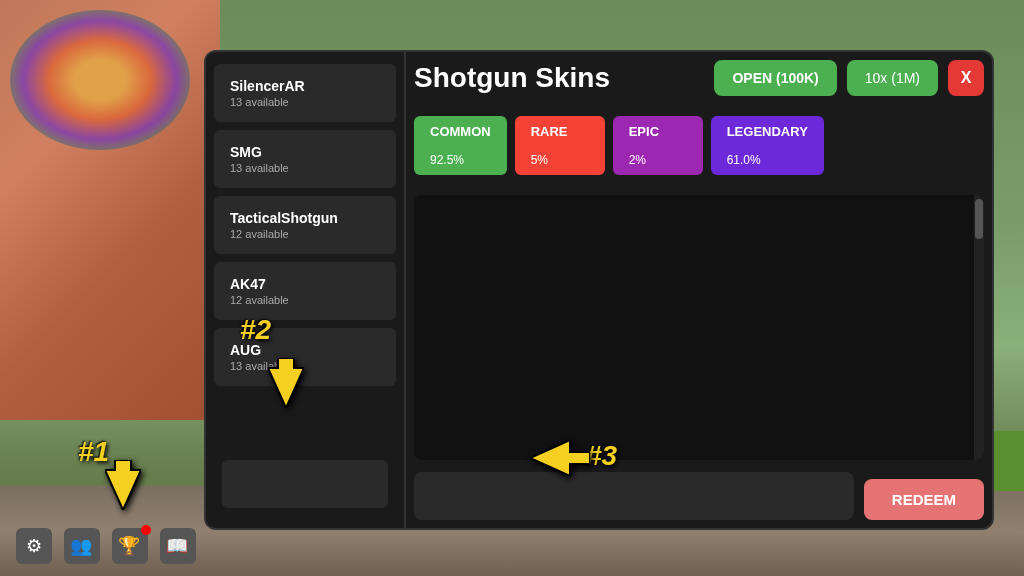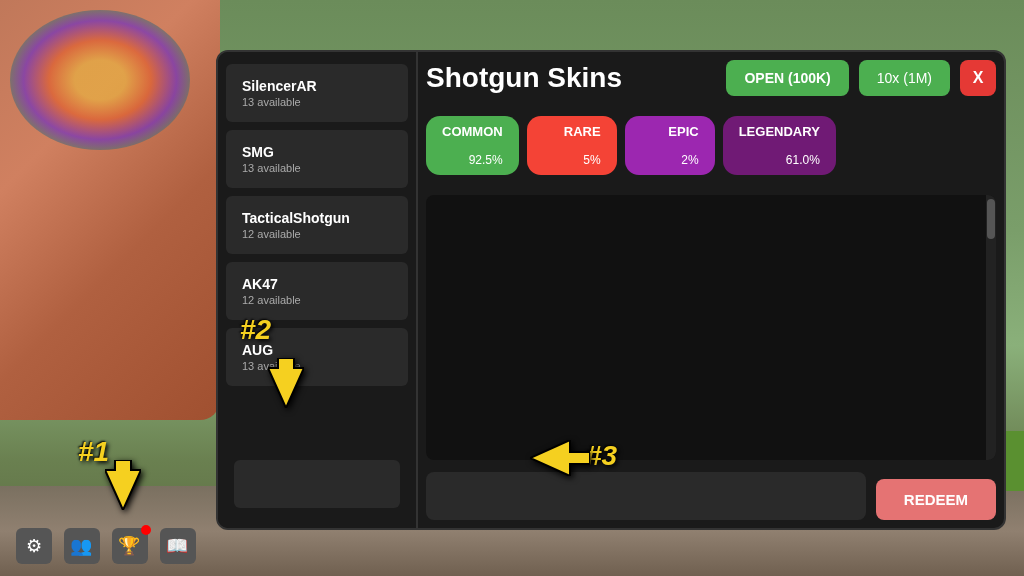--- a/index.html
+++ b/index.html
@@ -51,21 +51,21 @@
       width: 150px;
       height: 60px;
       background: #5a9030;
       border-radius: 30px 0 0 30px;
     }
 
     
     .modal-container {
       position: absolute;
       top: 50px;
-      left: 216px;
+      left: 204px;
       width: 790px;
       height: 480px;
       background: #1a1a1a;
       border-radius: 12px;
       border: 2px solid #333;
       display: flex;
       overflow: hidden;
     }
 
     
@@ -174,43 +174,43 @@
 
     
     .rarity-row {
       display: flex;
       gap: 8px;
       margin-bottom: 20px;
     }
 
     .rarity-badge {
       padding: 8px 16px;
-      border-radius: 14px;
-      text-align: right;
+      border-radius: 6px;
+      text-align: left;
       min-width: 90px;
     }
 
     .rarity-badge .rarity-name {
       font-size: 13px;
       font-weight: bold;
       color: white;
       display: block;
     }
 
     .rarity-badge .rarity-pct {
       font-size: 12px;
       color: white;
       display: block;
       margin-top: 14px;
     }
 
     .rarity-common { background: #4caf50; }
     .rarity-rare { background: #f44336; }
     .rarity-epic { background: #9c27b0; }
-    .rarity-legendary { background: #701a75; }
+    .rarity-legendary { background: #6d28d9; }
 
     
     .content-area {
       flex: 1;
       background: #111;
       border-radius: 8px;
       position: relative;
     }
 
     

